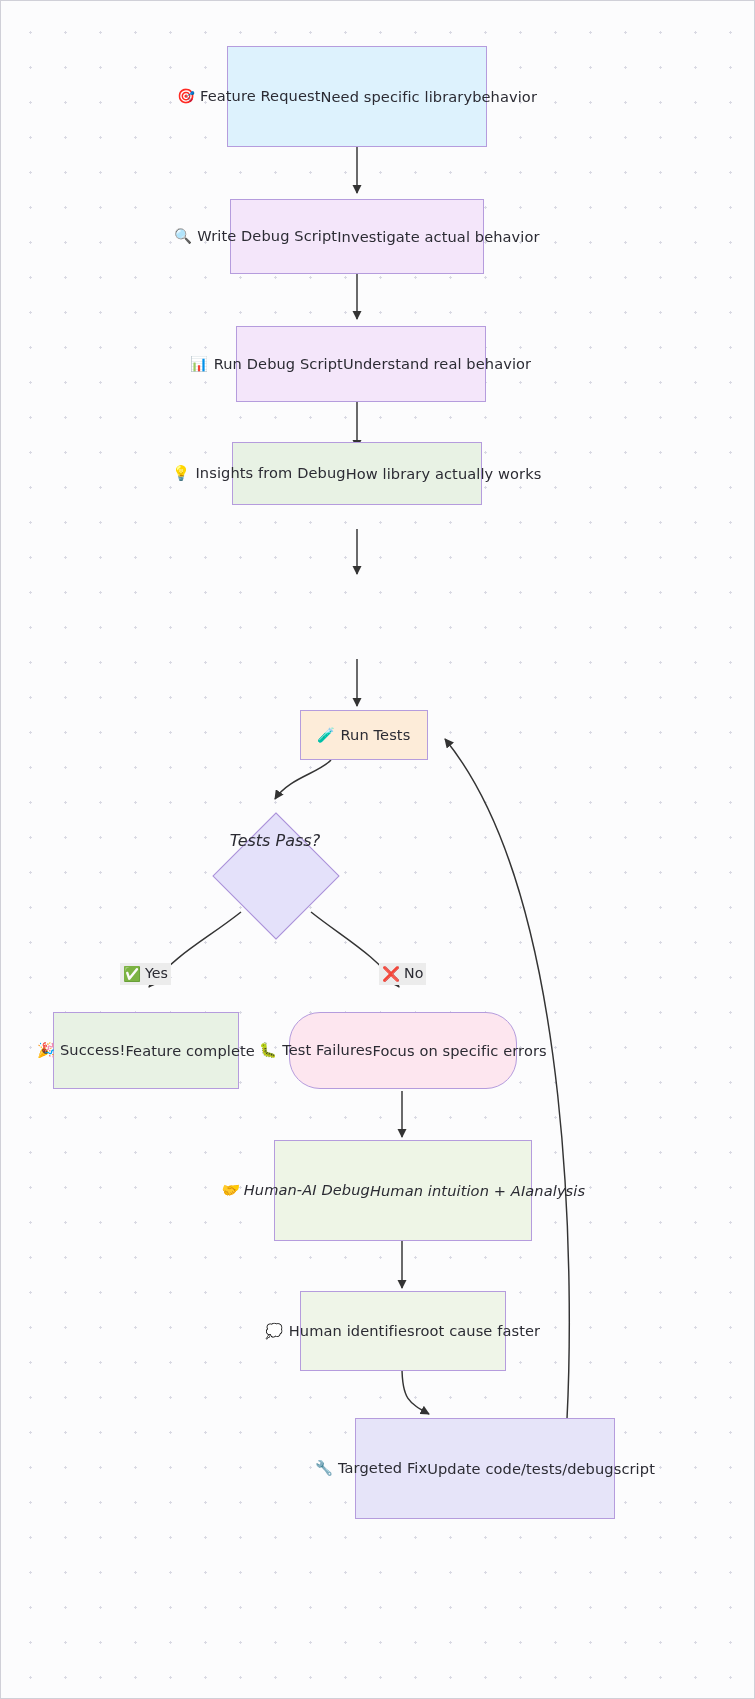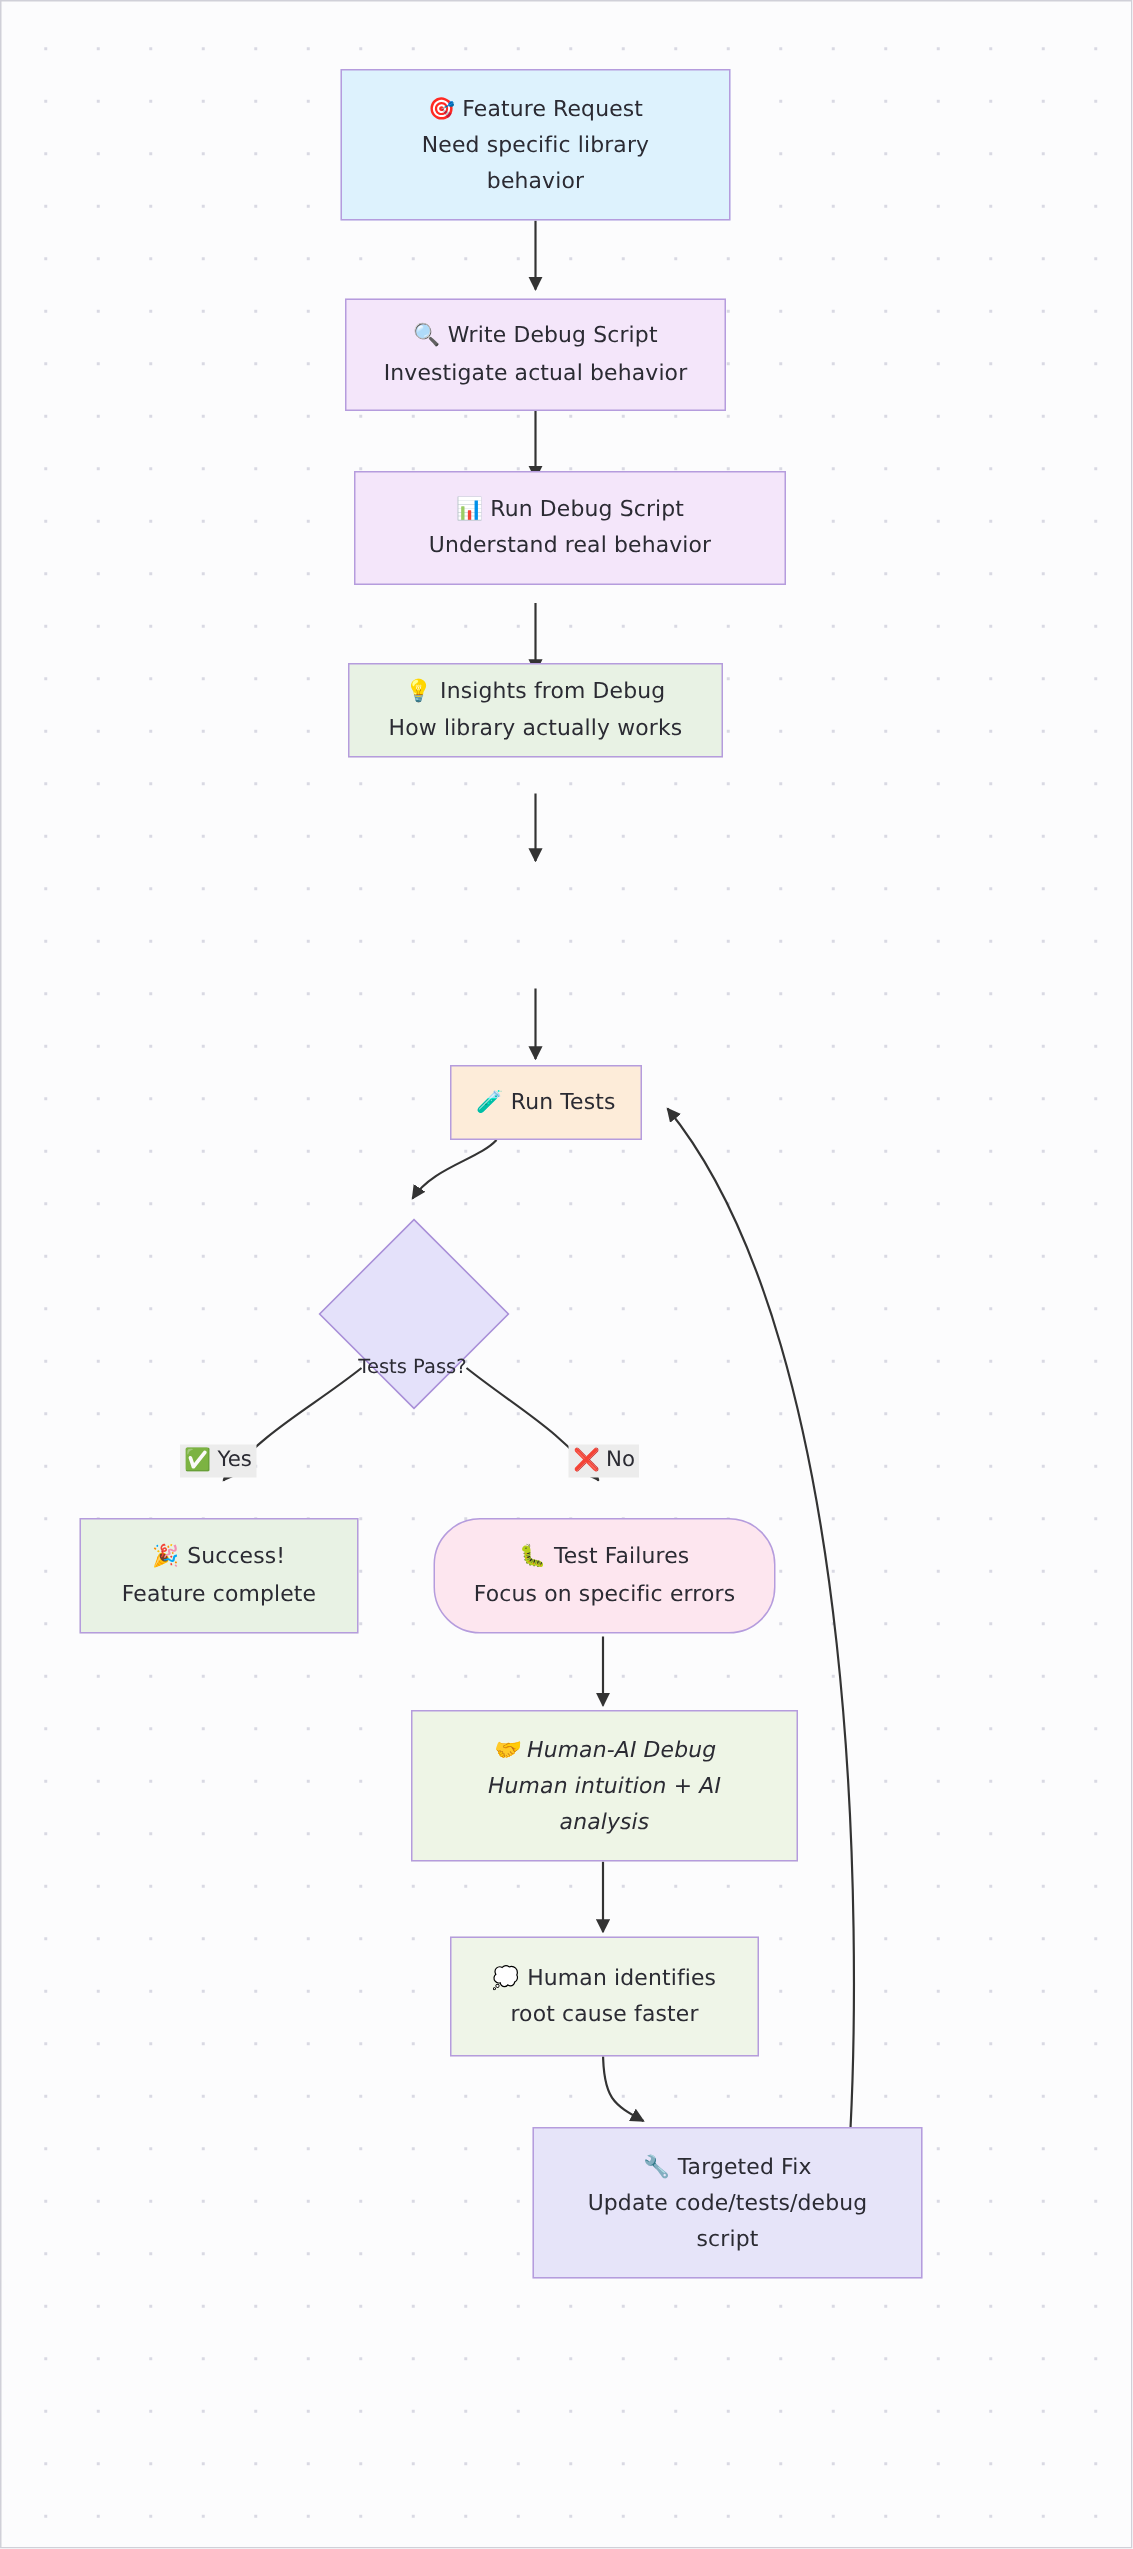--- a/index.html
+++ b/index.html
@@ -21,21 +21,21 @@
   }
   svg.edges{
     position:absolute;left:0;top:0;width:755px;height:1699px;
     pointer-events:none;
   }
   .node{
     position:absolute;
     box-sizing:border-box;
     border:1px solid #b59cdd;
     display:flex;
-    flex-direction:column;
+    flex-direction:row;
     align-items:center;
     justify-content:center;
     text-align:right;
     color:#2b2b33;
     font-size:14.6px;
     line-height:1.62;
     letter-spacing:.1px;
     padding:6px 10px;
   }
   .node .ln{display:block;white-space:nowrap;}
@@ -46,22 +46,22 @@
     box-sizing:border-box;
   }
   .diamond .shape{
     position:absolute;left:0;top:0;width:100%;height:100%;
     background:#e4e1fa;
     border:1px solid #a98fd8;
     transform:rotate(45deg);
   }
   .diamond .lbl{
     position:absolute;left:0;top:0;width:100%;height:100%;
-    display:flex;align-items:flex-end;justify-content:center;
-    font-size:13px;color:#2b2b33;
+    display:flex;align-items:flex-start;justify-content:center;
+    font-size:16px;color:#2b2b33;font-style:italic;
   }
   .edge-label{
     position:absolute;
     background:#ececec;
     color:#2b2b33;
     font-size:14.2px;
     line-height:1.25;
     padding:2px 3px;
     white-space:nowrap;
     display:flex;align-items:center;gap:4px;
@@ -98,21 +98,21 @@
     <span class="ln"><span class="ico">🎯</span> <span>Feature Request</span></span>
     <span class="ln">Need specific library</span>
     <span class="ln">behavior</span>
   </div>
 
   <div class="node" style="left:229px;top:198px;width:254px;height:75px;background:#f4e6fa;">
     <span class="ln"><span class="ico">🔍</span> <span>Write Debug Script</span></span>
     <span class="ln">Investigate actual behavior</span>
   </div>
 
-  <div class="node" style="left:235px;top:313px;width:288px;height:76px;background:#f4e6fa;">
+  <div class="node" style="left:235px;top:325px;width:250px;height:76px;background:#f4e6fa;">
     <span class="ln"><span class="ico">📊</span> <span>Run Debug Script</span></span>
     <span class="ln">Understand real behavior</span>
   </div>
 
   <div class="node" style="left:231px;top:441px;width:250px;height:63px;background:#e8f2e4;">
     <span class="ln"><span class="ico">💡</span> <span>Insights from Debug</span></span>
     <span class="ln">How library actually works</span>
   </div>
 
 

